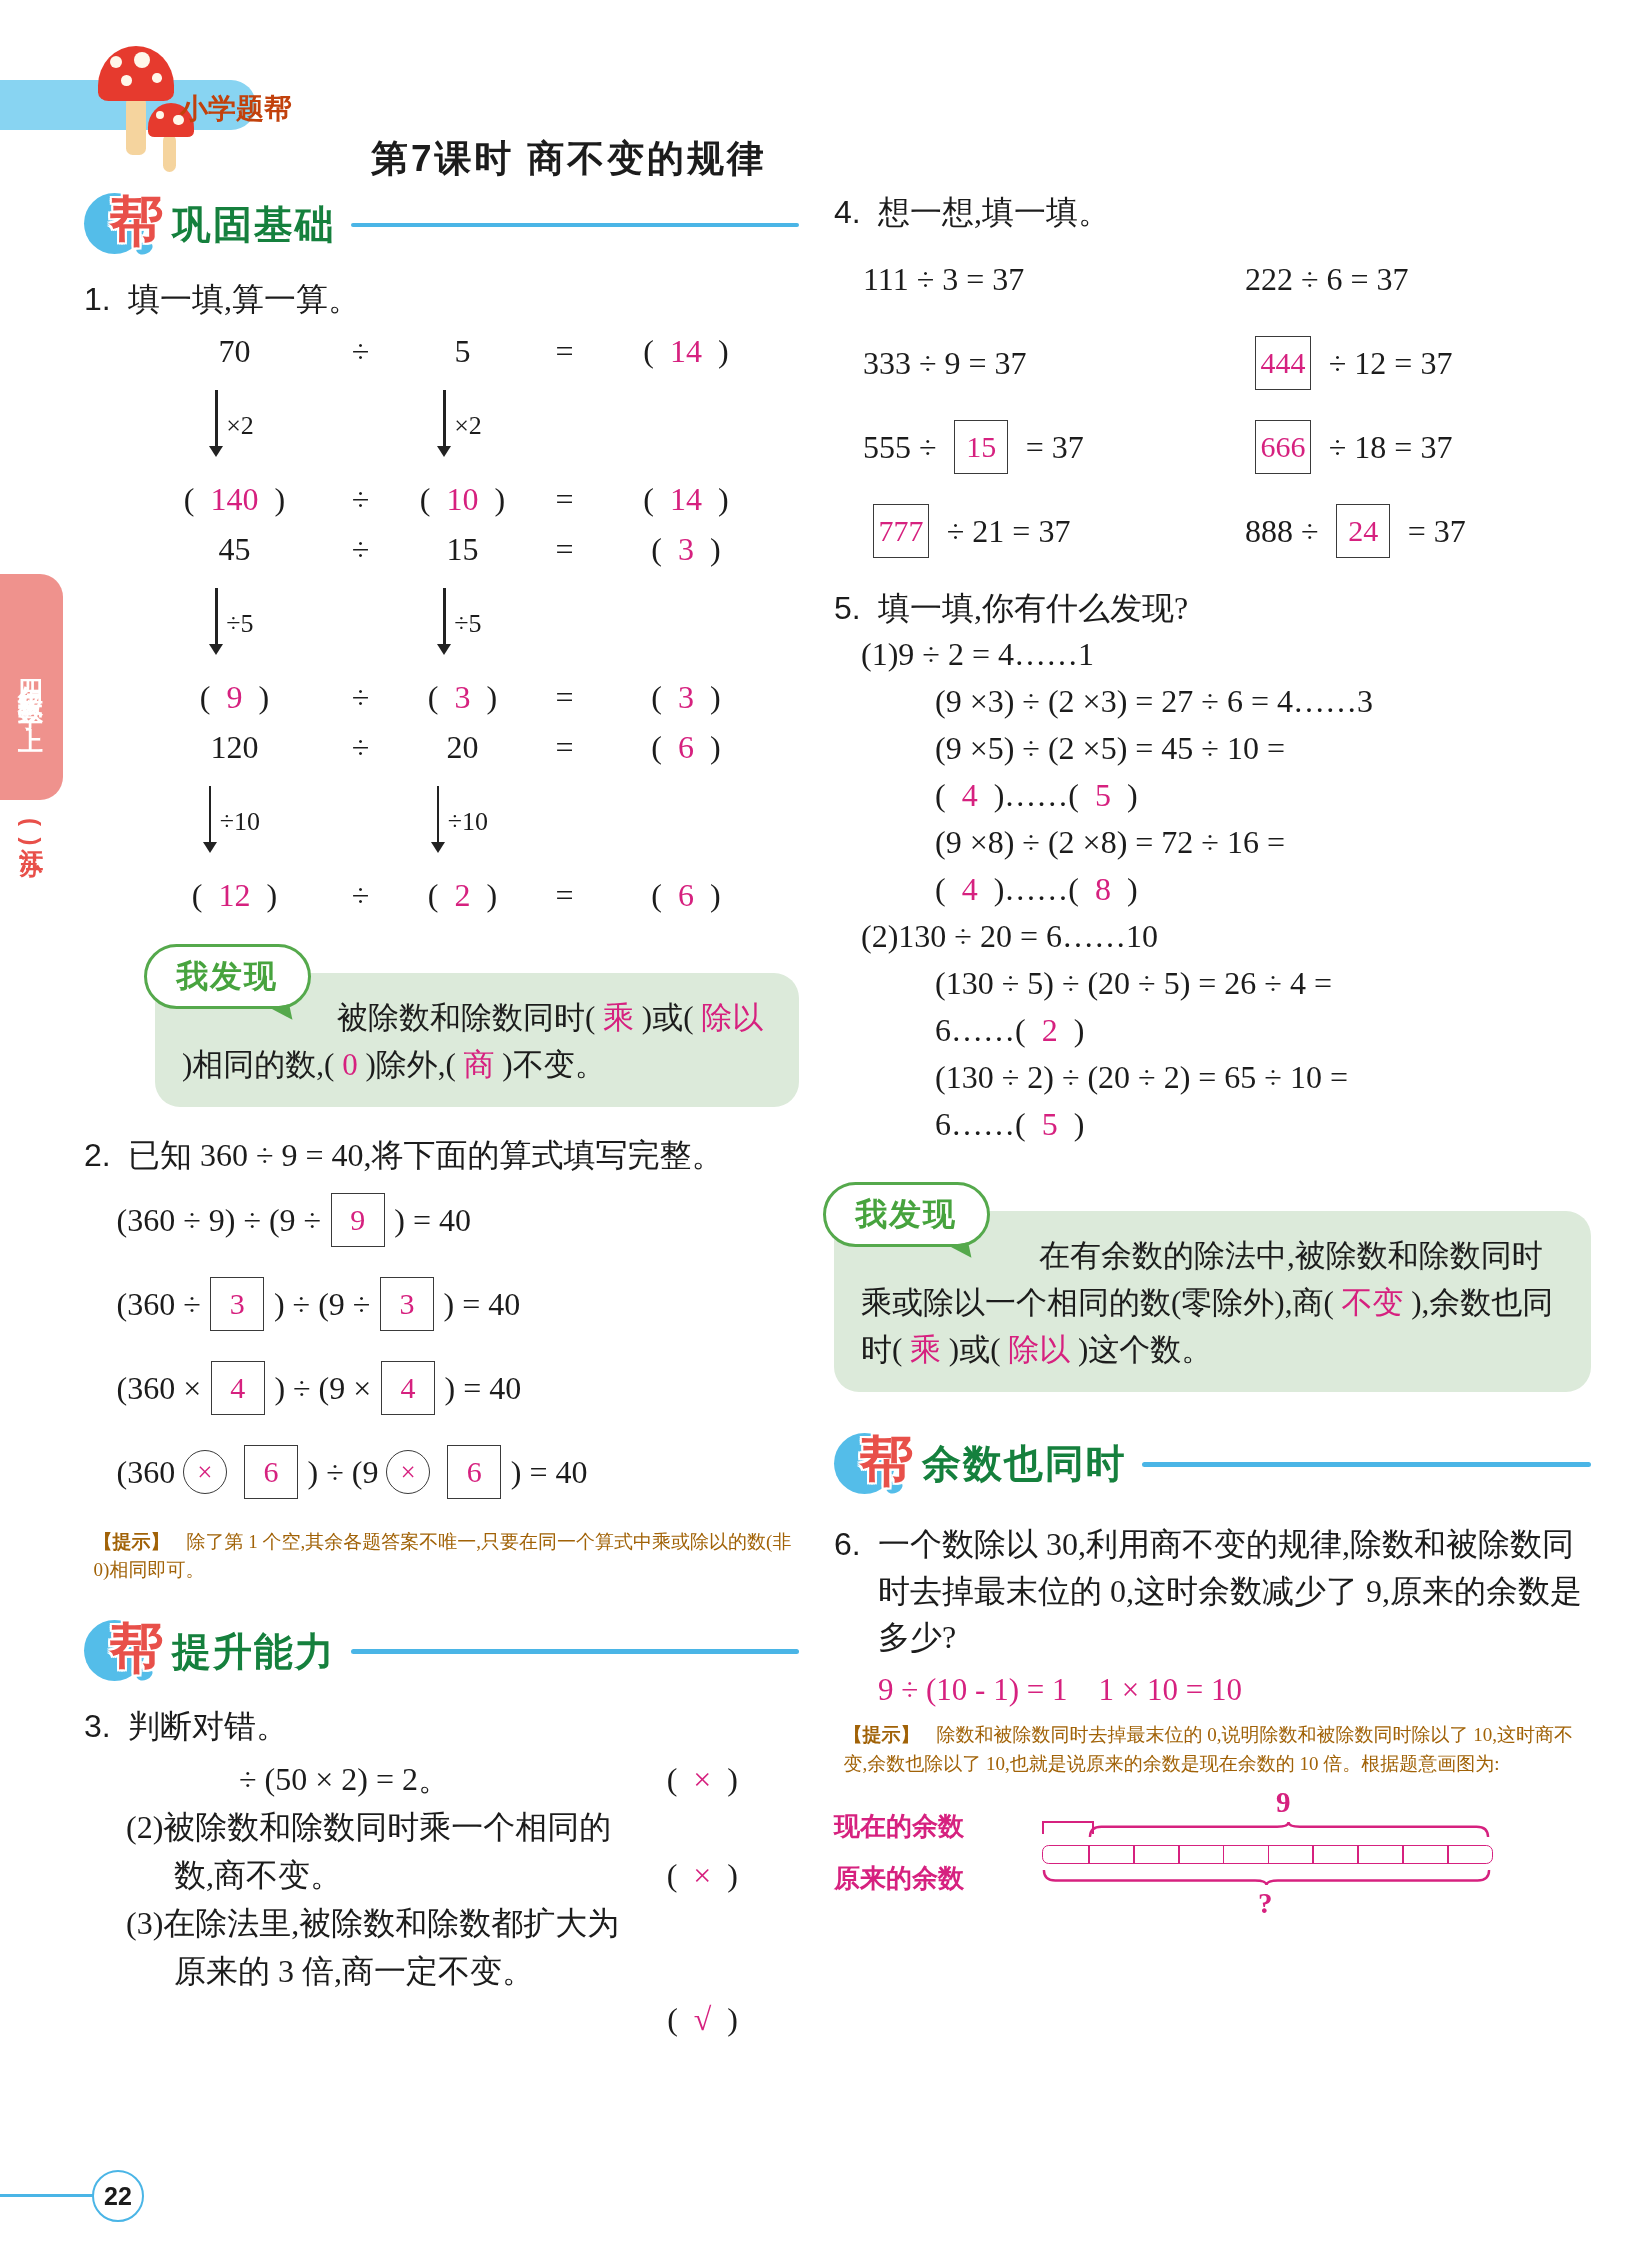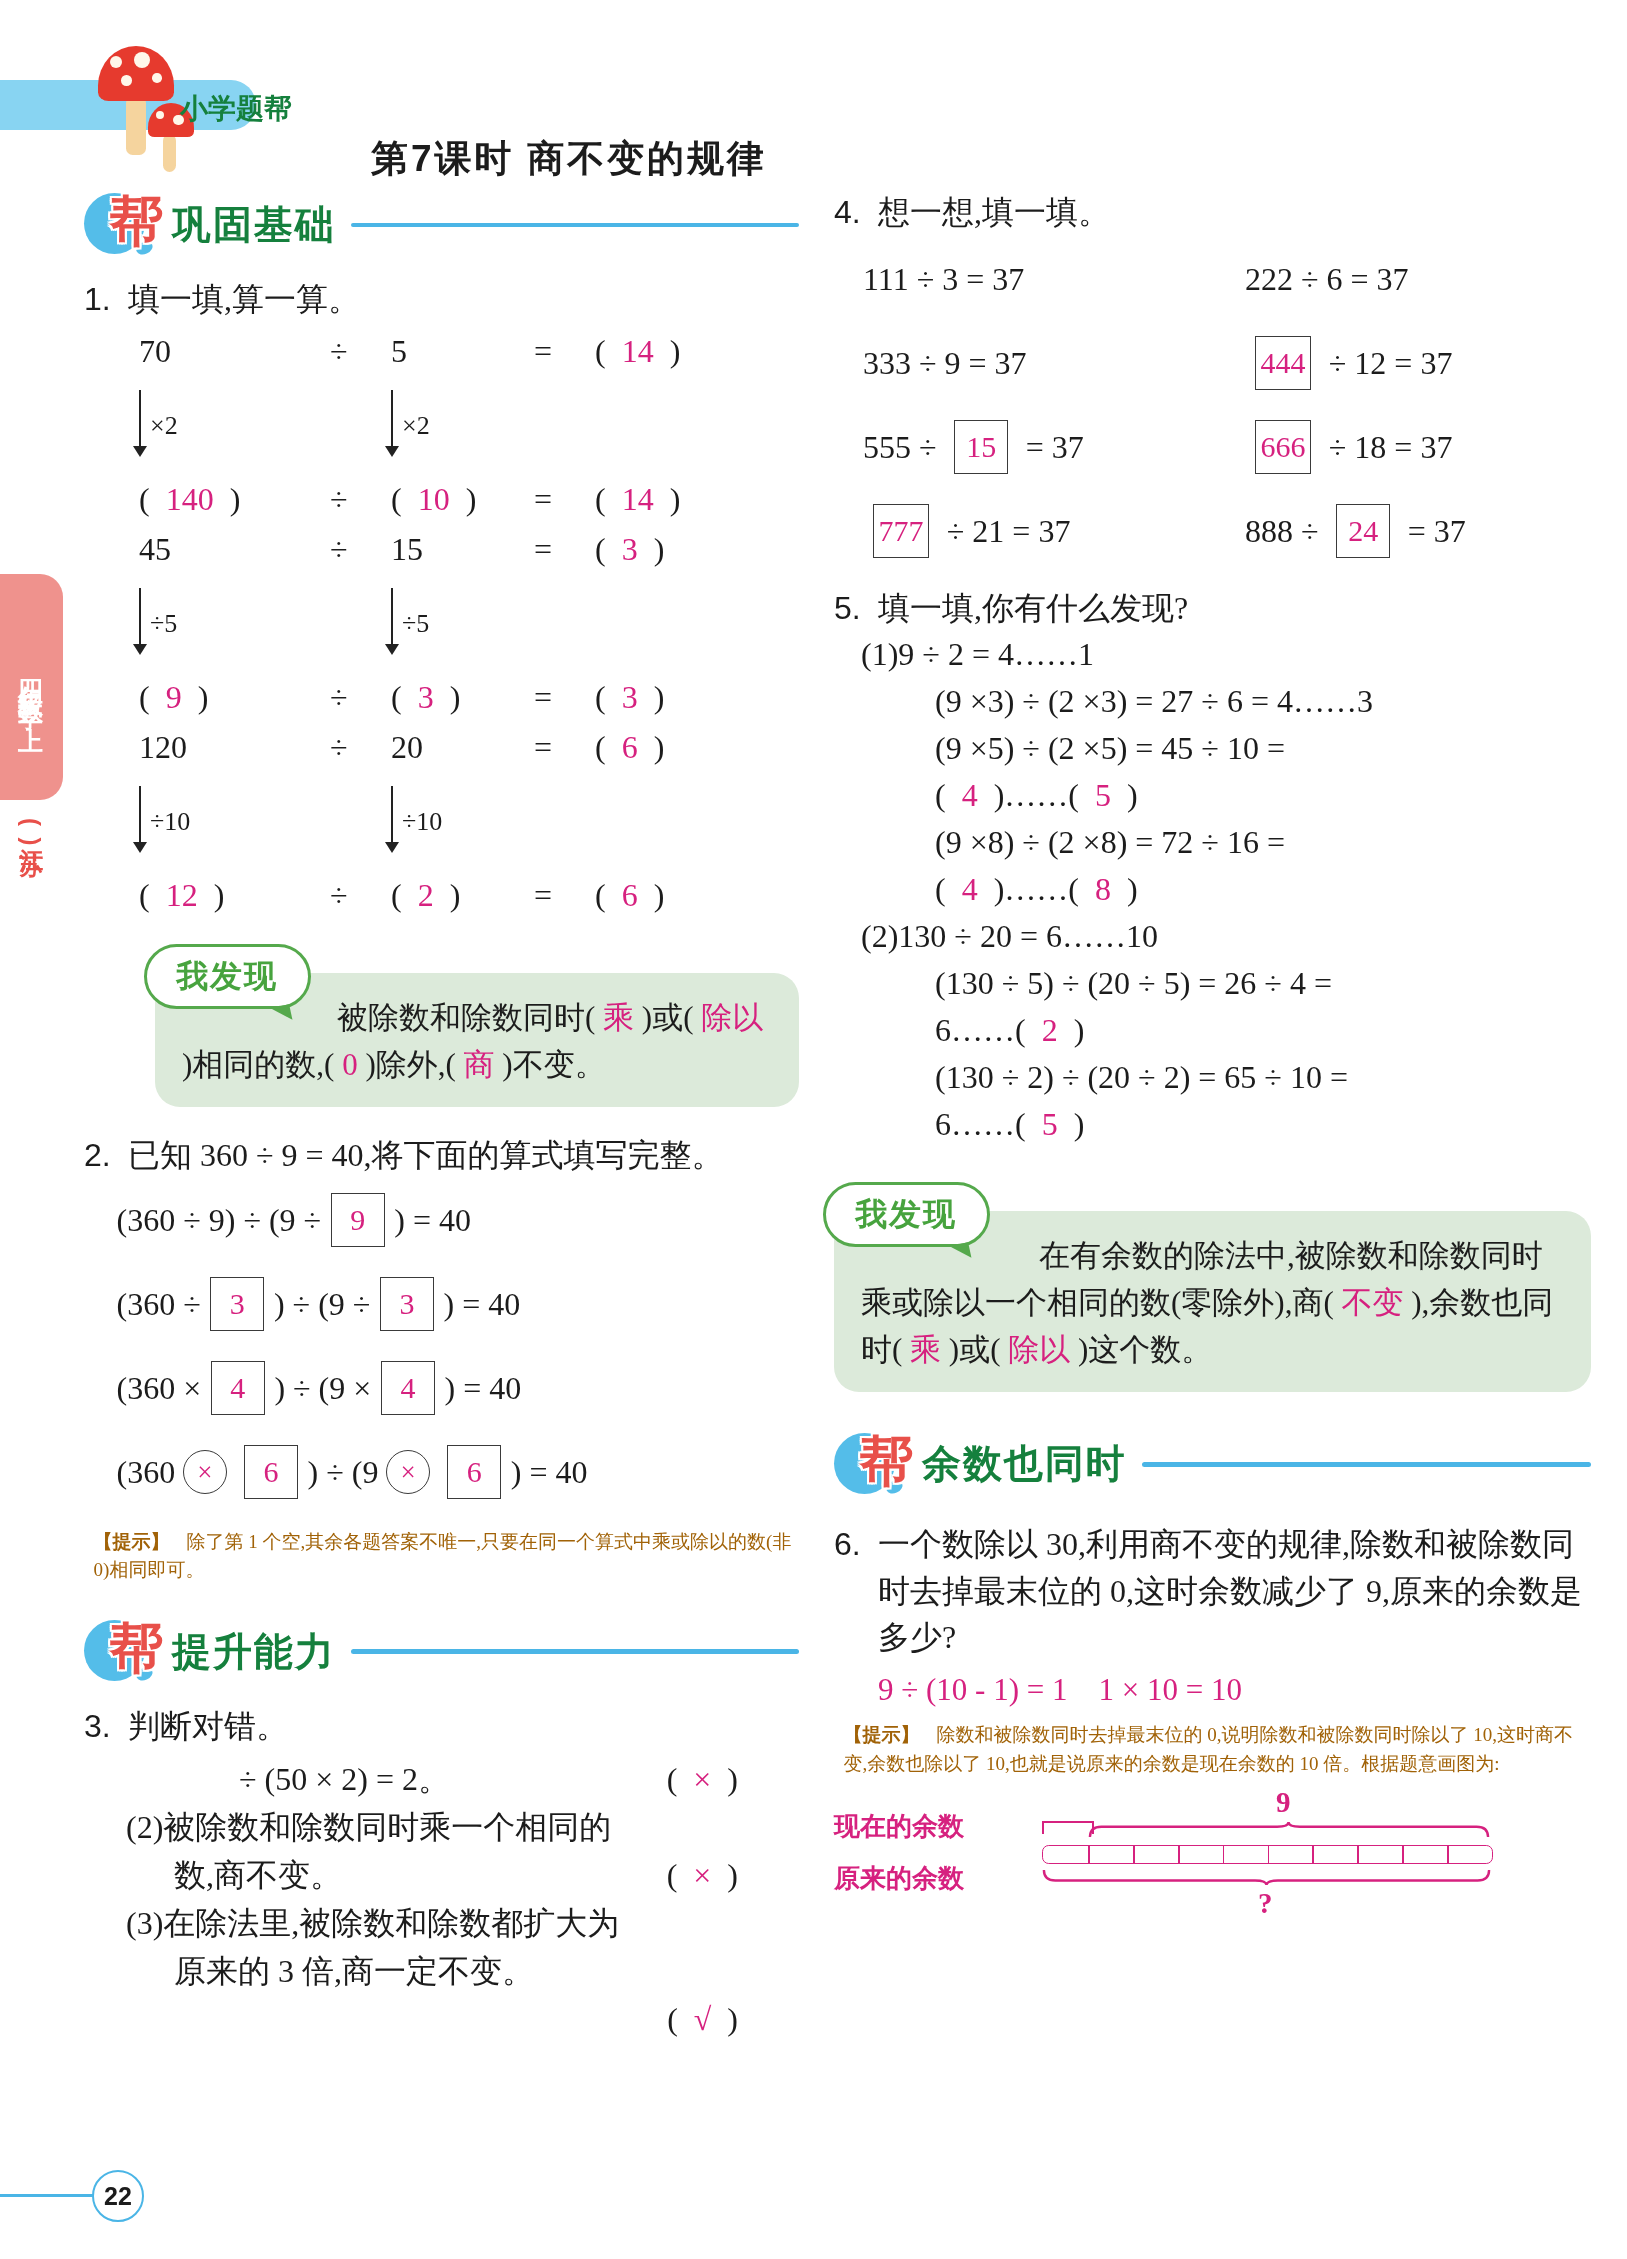--- a/index.html
+++ b/index.html
@@ -3,21 +3,21 @@
 <meta charset="utf-8">
 <style>
   html,body{margin:0;padding:0;background:#ffffff;}
   .page{position:relative;width:1628px;height:2260px;background:#fff;overflow:hidden;
         font-family:"Liberation Serif","DejaVu Serif",serif;color:#1c1c1c;}
 
   
   .banner{position:absolute;left:0;top:80px;width:256px;height:50px;background:#88d4f2;
           border-radius:0 25px 25px 0;z-index:1;}
   .brand{position:absolute;left:180px;top:90px;z-index:3;font-family:"Liberation Sans","DejaVu Sans",sans-serif;
-         font-weight:bold;font-size:28px;color:#15803d;}
+         font-weight:bold;font-size:28px;color:#c2410c;}
   .mush{position:absolute;left:98px;top:46px;width:124px;height:148px;z-index:2;}
   .m-cap{position:absolute;background:#e63a2e;border-radius:50% 50% 14% 14% / 72% 72% 16% 16%;}
   .m-stem{position:absolute;background:#f5d49e;border-radius:6.7px;}
   .cap-big{left:0;top:0;width:76px;height:55px;}
   .stem-big{left:28px;top:50px;width:20px;height:59px;}
   .cap-sm{left:50px;top:57px;width:46px;height:34px;}
   .stem-sm{left:65px;top:88px;width:13.4px;height:38px;}
   .spot{position:absolute;background:#fff7ea;border-radius:50%;}
 
   
@@ -56,21 +56,21 @@
 
   
   .prob{display:flex;font-size:32px;line-height:1.45;margin-top:13.4px;}
   .pnum{flex:0 0 44px;font-family:"Liberation Sans","DejaVu Sans",sans-serif;}
   .ptext{flex:1;}
 
   
   .dgrid{margin-left:55px;margin-top:3.8px;}
   .drow{display:flex;align-items:center;height:50px;}
   .arow{display:flex;height:98px;}
-  .dc{display:flex;justify-content:flex-start;align-items:center;white-space:pre;font-size:32px;}
+  .dc{display:flex;justify-content:center;align-items:center;white-space:pre;font-size:32px;}
   .c1{width:191px}.c2{width:61px}.c3{width:143px}.c4{width:61px}.c5{width:182px}
   .ar{display:flex;align-items:center;height:100%;}
   .varrow{position:relative;width:2.4px;height:61px;background:#222;margin-bottom:9.6px;}
   .varrow:after{content:"";position:absolute;left:-6.2px;bottom:-12.4px;width:0;height:0;
                 border:7.2px solid transparent;border-top:11.5px solid #222;}
   .albl{font-size:26px;margin-left:8.6px;}
 
   
   .discover{position:relative;background:#dceada;border-radius:25px;padding:21px 25px 19px 27px;
             font-size:31px;line-height:1.52;margin-top:52px;}

